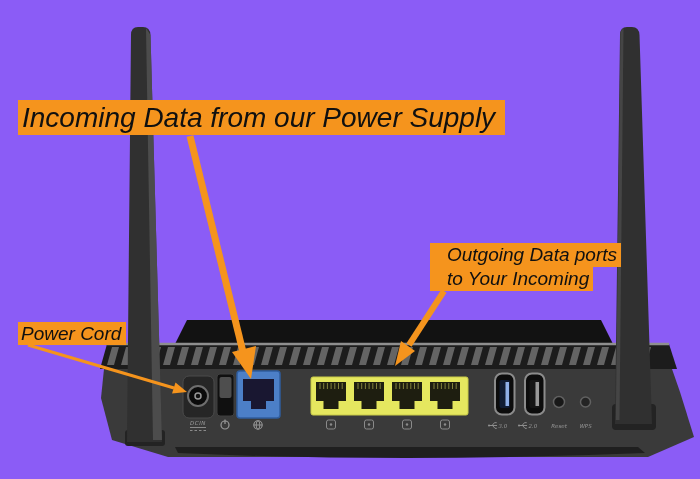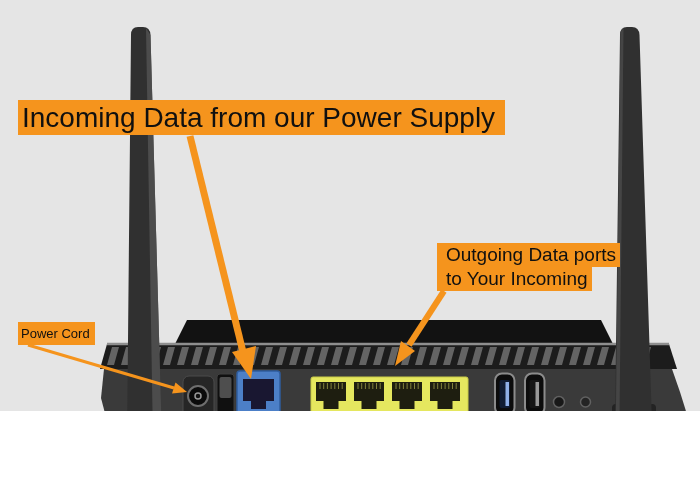--- a/index.html
+++ b/index.html
@@ -1,35 +1,35 @@
 <!DOCTYPE html>
 <html><head>
 <meta charset="utf-8">
 <style>
   html,body{margin:0;padding:0;background:#fff;}
   .stage{
-    position:relative;width:700px;height:411px;background:#e5e5e5;
-    overflow:hidden;font-family:"Liberation Sans",sans-serif;
+    position:relative;width:700px;height:479px;background:#8b5cf6;
+    overflow:hidden;font-family:"Liberation Sans",sans-serif;font-style:italic;
   }
   .stage svg{position:absolute;left:0;top:0;}
   .hl{
     position:absolute;background:#F5941D;color:#101010;
     white-space:nowrap;
   }
   .hl-big{
     left:18px;top:100px;height:35px;line-height:35px;
     font-size:28px;padding:0 10px 0 4px;
   }
   .hl-out{
     position:absolute;left:430px;top:243px;font-size:19px;line-height:23px;color:#101010;
   }
-  .hl-out span{display:table;background:#F5941D;padding:0 4px 1px 9px;margin-left:7px;}
+  .hl-out span{display:table;background:#F5941D;padding:0 4px 1px 17px;}
   .hl-power{
     left:18px;top:322px;height:23px;line-height:23px;
-    font-size:13px;padding:0 5px 0 3px;
+    font-size:19px;padding:0 5px 0 3px;
   }
   text{font-family:"DejaVu Sans",sans-serif;}
 </style>
 </head>
 <body>
 
 <div class="stage">
 
   <svg width="700" height="479" viewBox="0 0 700 479">
 

